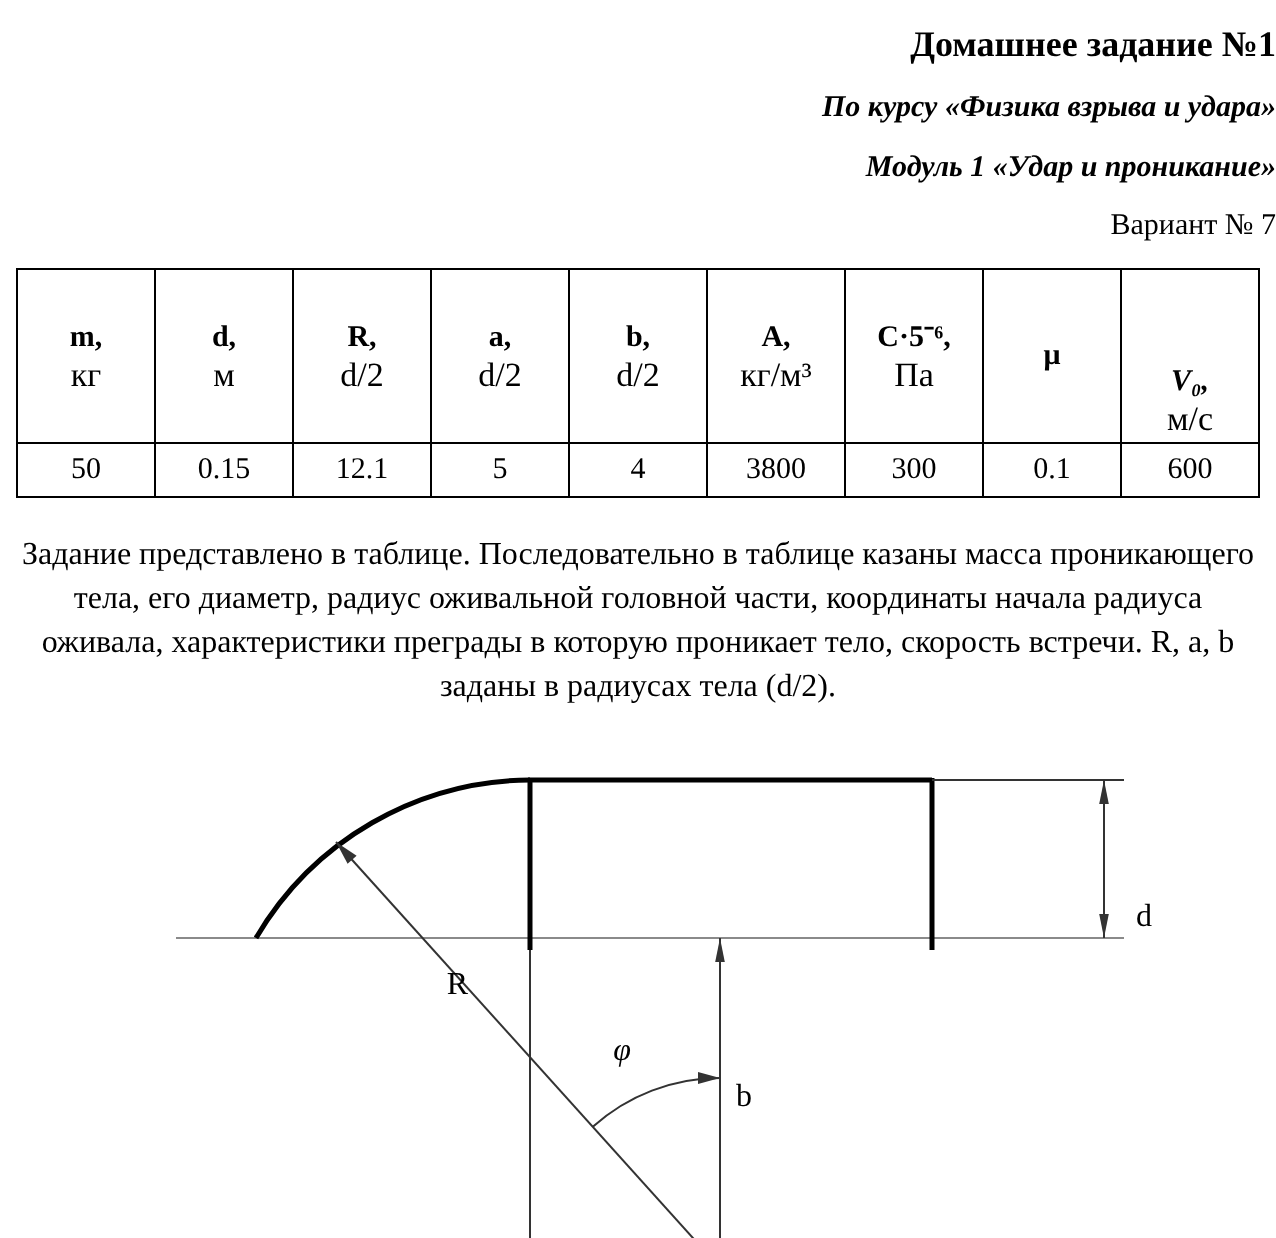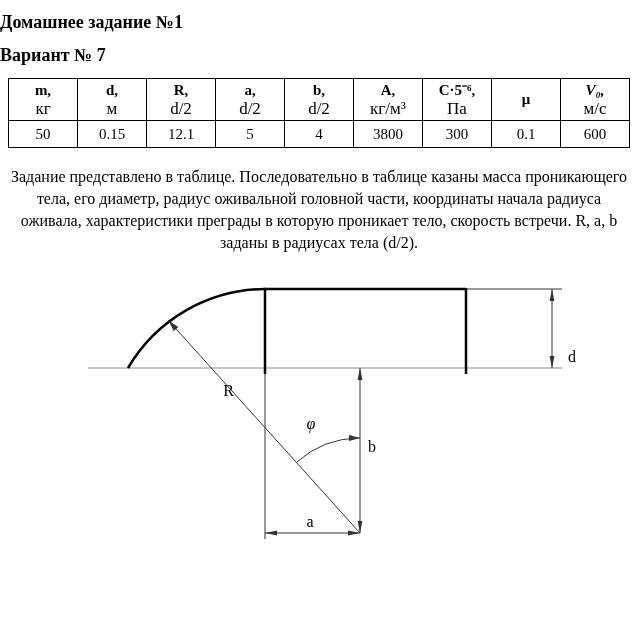--- a/index.html
+++ b/index.html
@@ -1,42 +1,44 @@
 <!DOCTYPE html>
 <html><head>
 <meta charset="utf-8">
 <style>
   * { margin:0; padding:0; box-sizing:border-box; }
   html, body { width:638px; height:619px; background:#ffffff; overflow:hidden; }
   body { font-family:"Liberation Serif", serif; color:#000; }
   .page { width:638px; height:619px; position:relative; }
-  .heading { text-align:left; }
+  .heading { text-align:right;margin-left:40px; }
   .title   { font-size:18px; font-weight:bold; padding-top:12px; }
   .course, .module { font-size:15px; font-weight:bold; font-style:italic; margin-top:13px; }
-  .variant { font-size:18px; font-weight:bold; margin-top:12px; }
+  .variant { font-size:15px; font-weight:normal; margin-top:12px; }
 
   table.params { width:622px; margin:12px 8px 0 8px; border-collapse:collapse; table-layout:fixed; }
   .params td { border:1px solid #000; text-align:center; vertical-align:middle; padding:2px 1px; }
   .params .sym  { font-weight:bold; font-size:15px; line-height:19px; }
   .params .unit { font-size:17px; line-height:18px; }
-  .params td.v0 .sym { font-style:italic; }
+  .params td.v0 .sym { font-style:italic;margin-top:45px; }
   .params tr.vals td { font-size:15px; height:27px; }
 
   .desc { margin:18px 8px 0 8px; width:622px; font-size:16px; line-height:22px; text-align:center; }
 
   svg.diagram { display:block; margin-top:24px; }
   svg.diagram text { font-family:"Liberation Serif", serif; fill:#000; }
 </style>
 </head>
 <body>
 
 <div class="page">
 
   <div class="heading">
     <div class="title">Домашнее задание №1</div>
+    <div class="course">По курсу «Физика взрыва и удара»</div>
+    <div class="module">Модуль 1 «Удар и проникание»</div>
     <div class="variant">Вариант № 7</div>
   </div>
 
   <table class="params">
     <tbody>
       <tr class="head">
         <td>
           <div class="sym">m,</div>
           <div class="unit">кг</div>
         </td>

